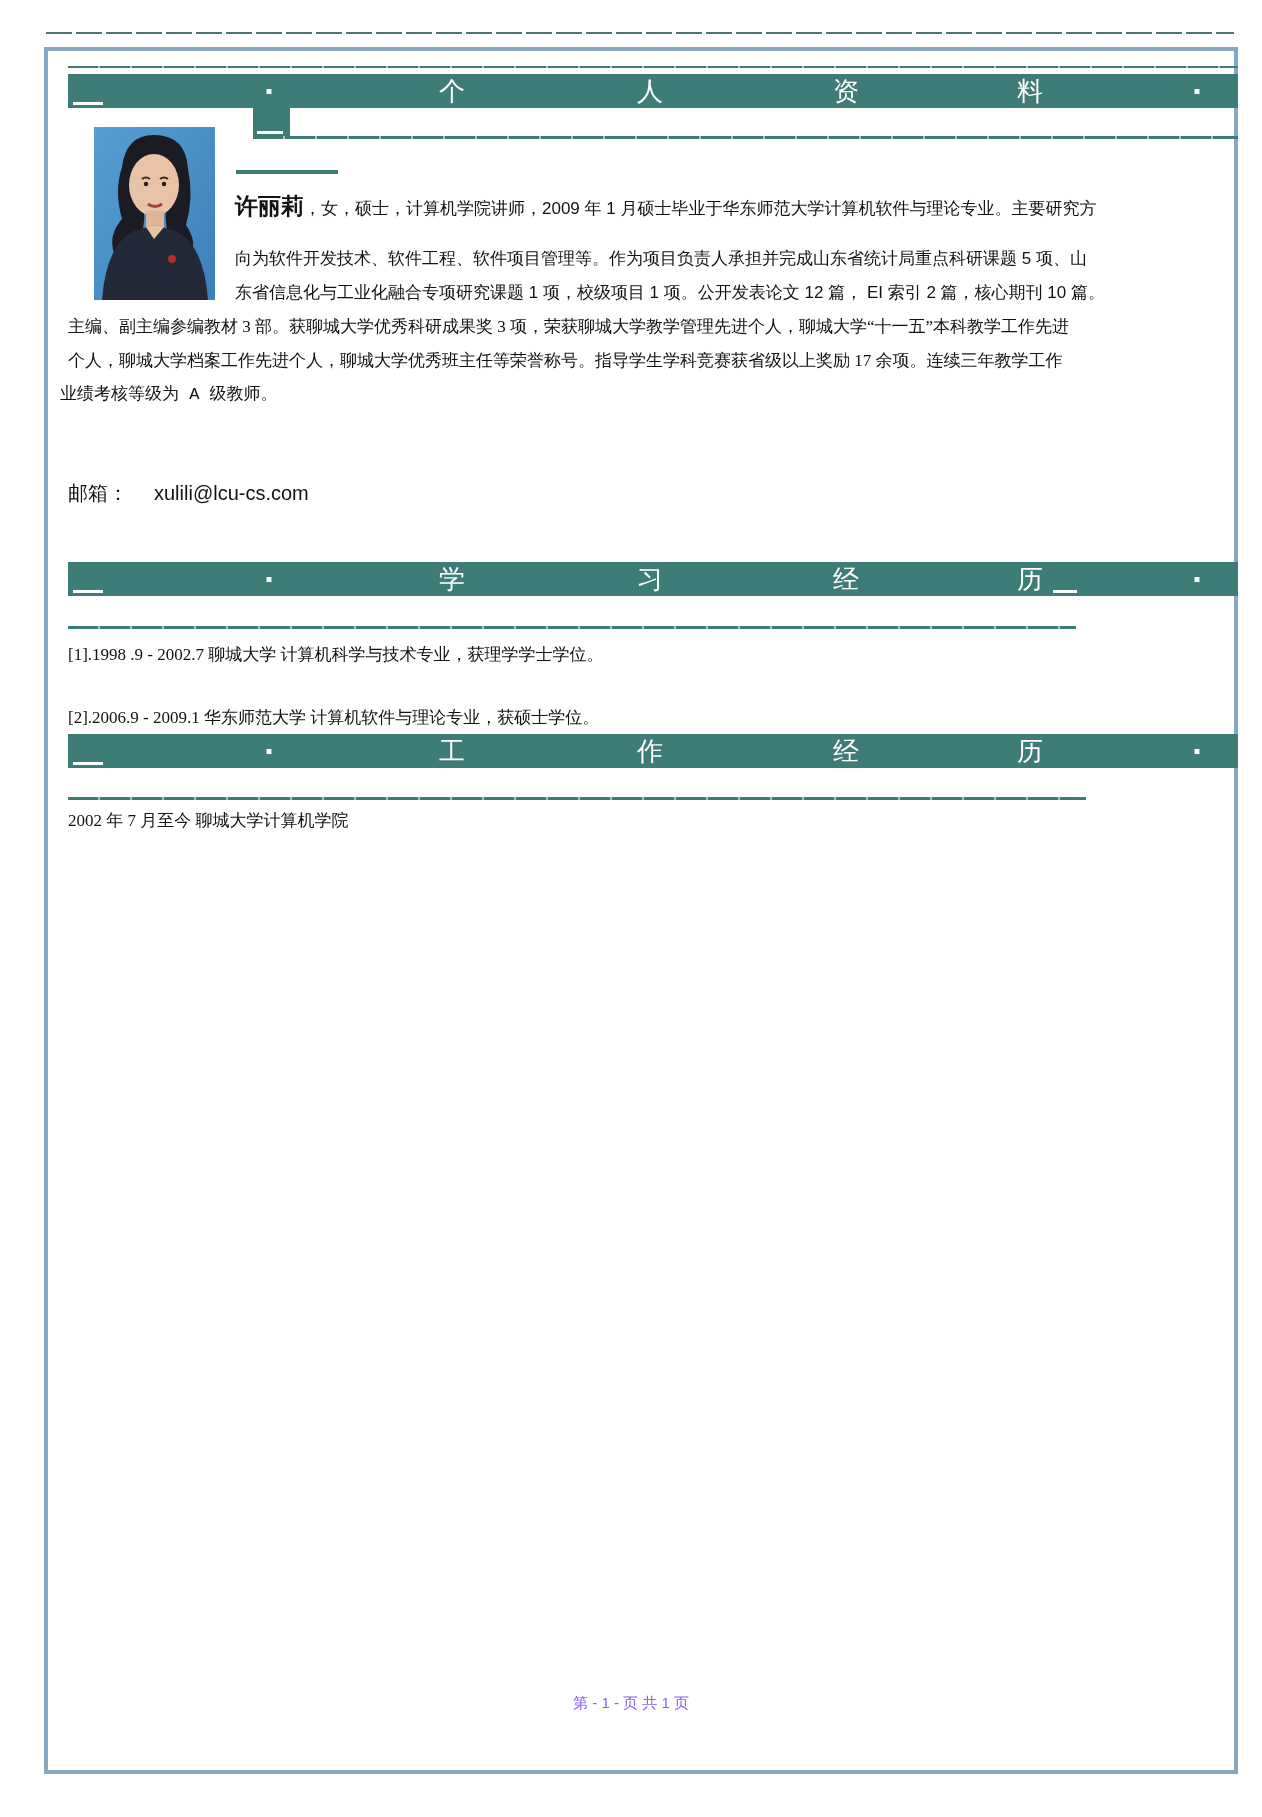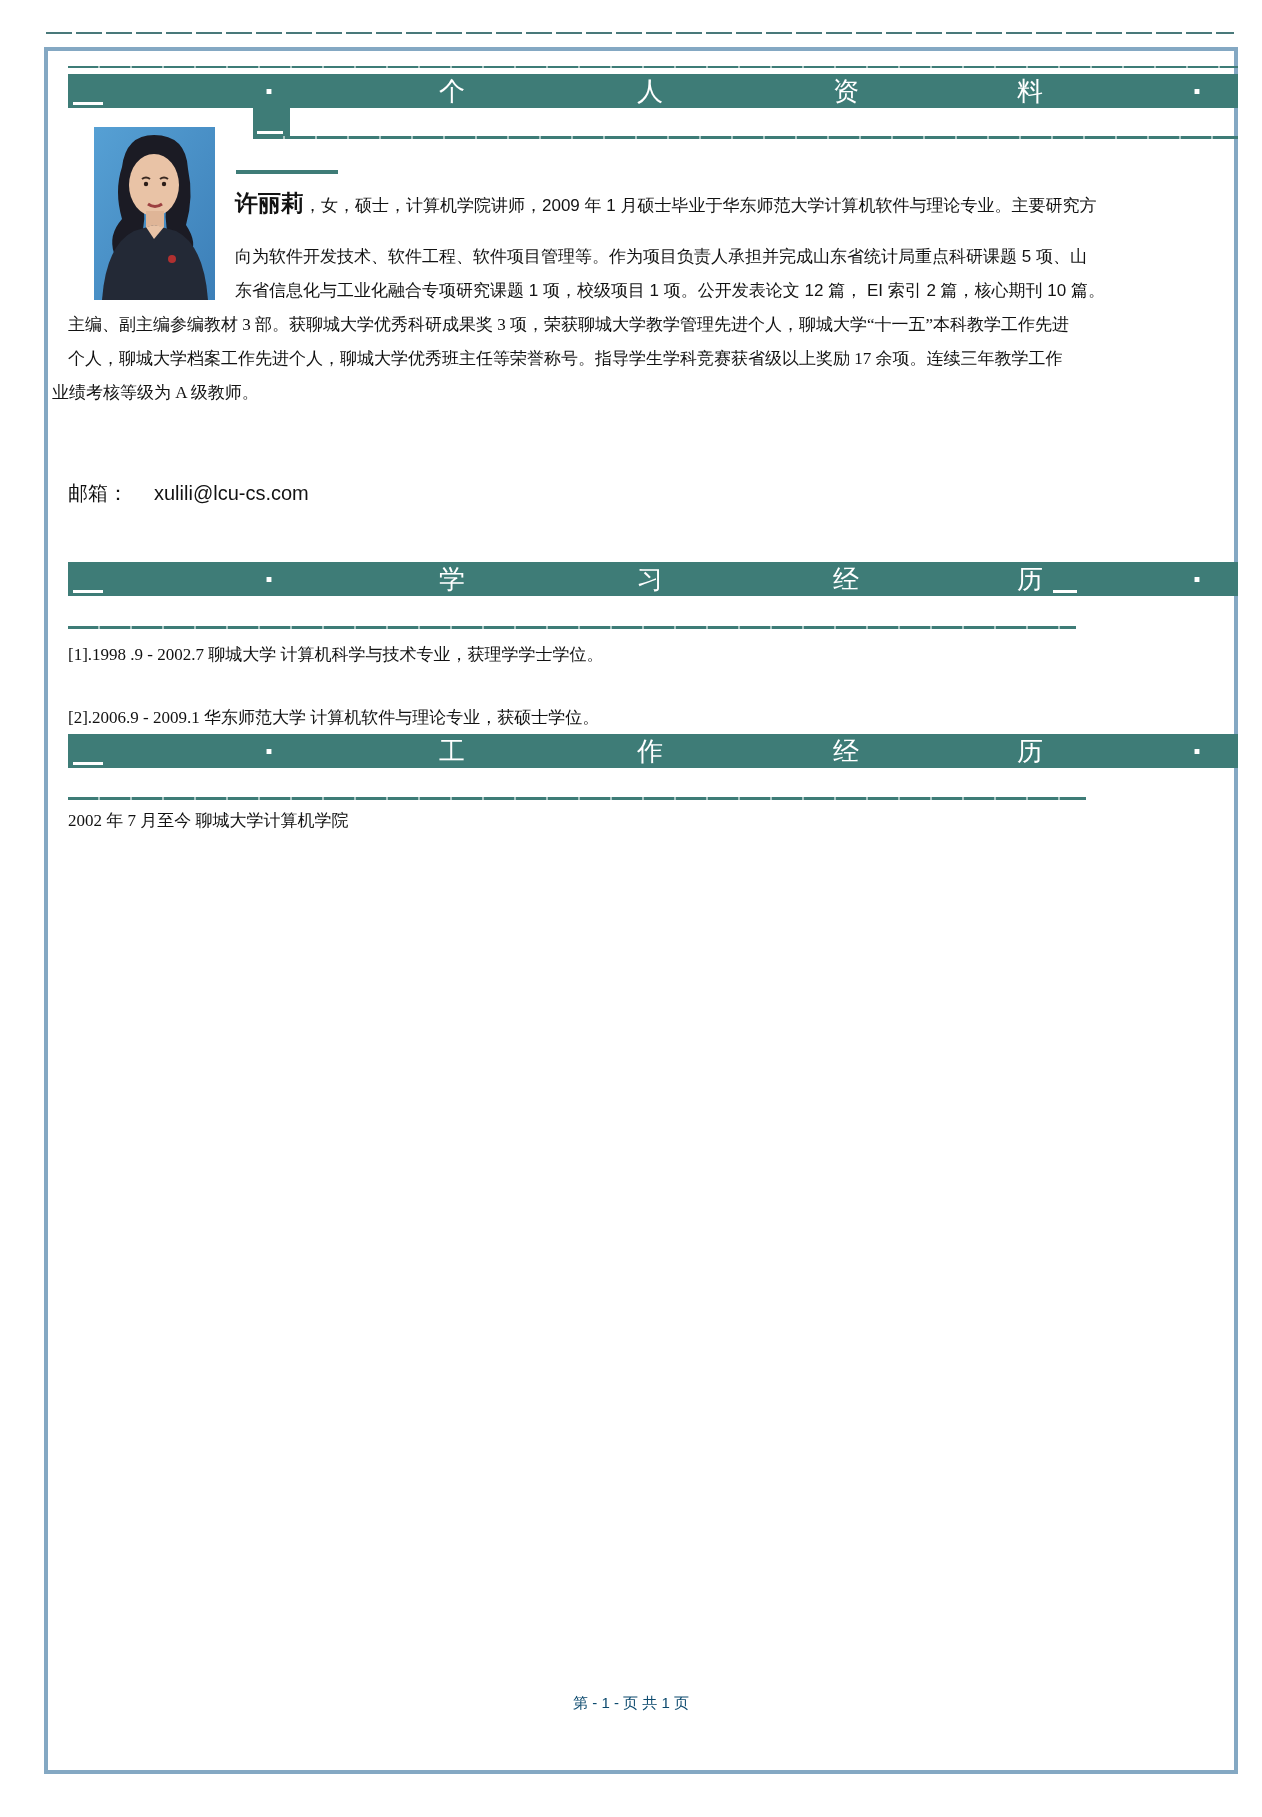--- a/index.html
+++ b/index.html
@@ -50,45 +50,45 @@
   .line-a{left:253px;top:136px;width:985px;}
   .line-top1{left:68px;top:66px;width:1170px;height:2px;}
   .line-b{left:68px;top:626px;width:1008px;}
   .line-c{left:68px;top:797px;width:1018px;}
   .name-dash{left:236px;top:170px;width:102px;height:4px;background:#3E7C77;}
 
   
   .photo{left:94px;top:127px;width:121px;height:173px;}
 
   
-  .bio-line{white-space:nowrap;font-size:17px;line-height:27px;}
+  .bio-line{white-space:nowrap;font-size:17px;line-height:32px;}
   .bio-sans{font-family:"Liberation Sans", sans-serif;}
   .bio-serif{font-family:"Liberation Serif", serif;}
   .bio-name{font-size:23px;font-weight:bold;font-family:"Liberation Sans", sans-serif;}
   .l1{left:235px;top:190px;}
   .l2{left:235px;top:243px;}
   .l3{left:235px;top:277px;text-align:right;}
   .l4{left:68px;top:311px;}
   .l5{left:68px;top:345px;}
-  .l6{left:52px;top:379px;}
+  .l6{left:60px;top:379px;font-family:Liberation Mono, monospace;}
 
   
   .email-row{left:68px;top:480px;font-size:20px;font-weight:normal;
     font-family:"Liberation Sans", sans-serif;white-space:nowrap;}
   .email-row .gap{display:inline-block;width:26px;}
 
   
   .doc-line{font-size:17px;line-height:30px;white-space:nowrap;
     font-family:"Liberation Serif", serif;text-align:right;}
   .edu1{left:68px;top:640px;}
   .edu2{left:68px;top:703px;}
   .work1{left:68px;top:806px;}
 
   
-  .footer{left:0;right:0;top:1694px;text-align:center;color:#0c4a6e;
+  .footer{left:0;right:0;top:1694px;text-align:center;color:#8b5cf6;
     font-size:15px;font-family:"Liberation Sans", sans-serif;}
 </style>
 </head>
 <body>
 
 <div class="abs top-dash"></div>
 
 <div class="abs frame"></div>
 
 <div class="abs dash-line line-top1"></div>

